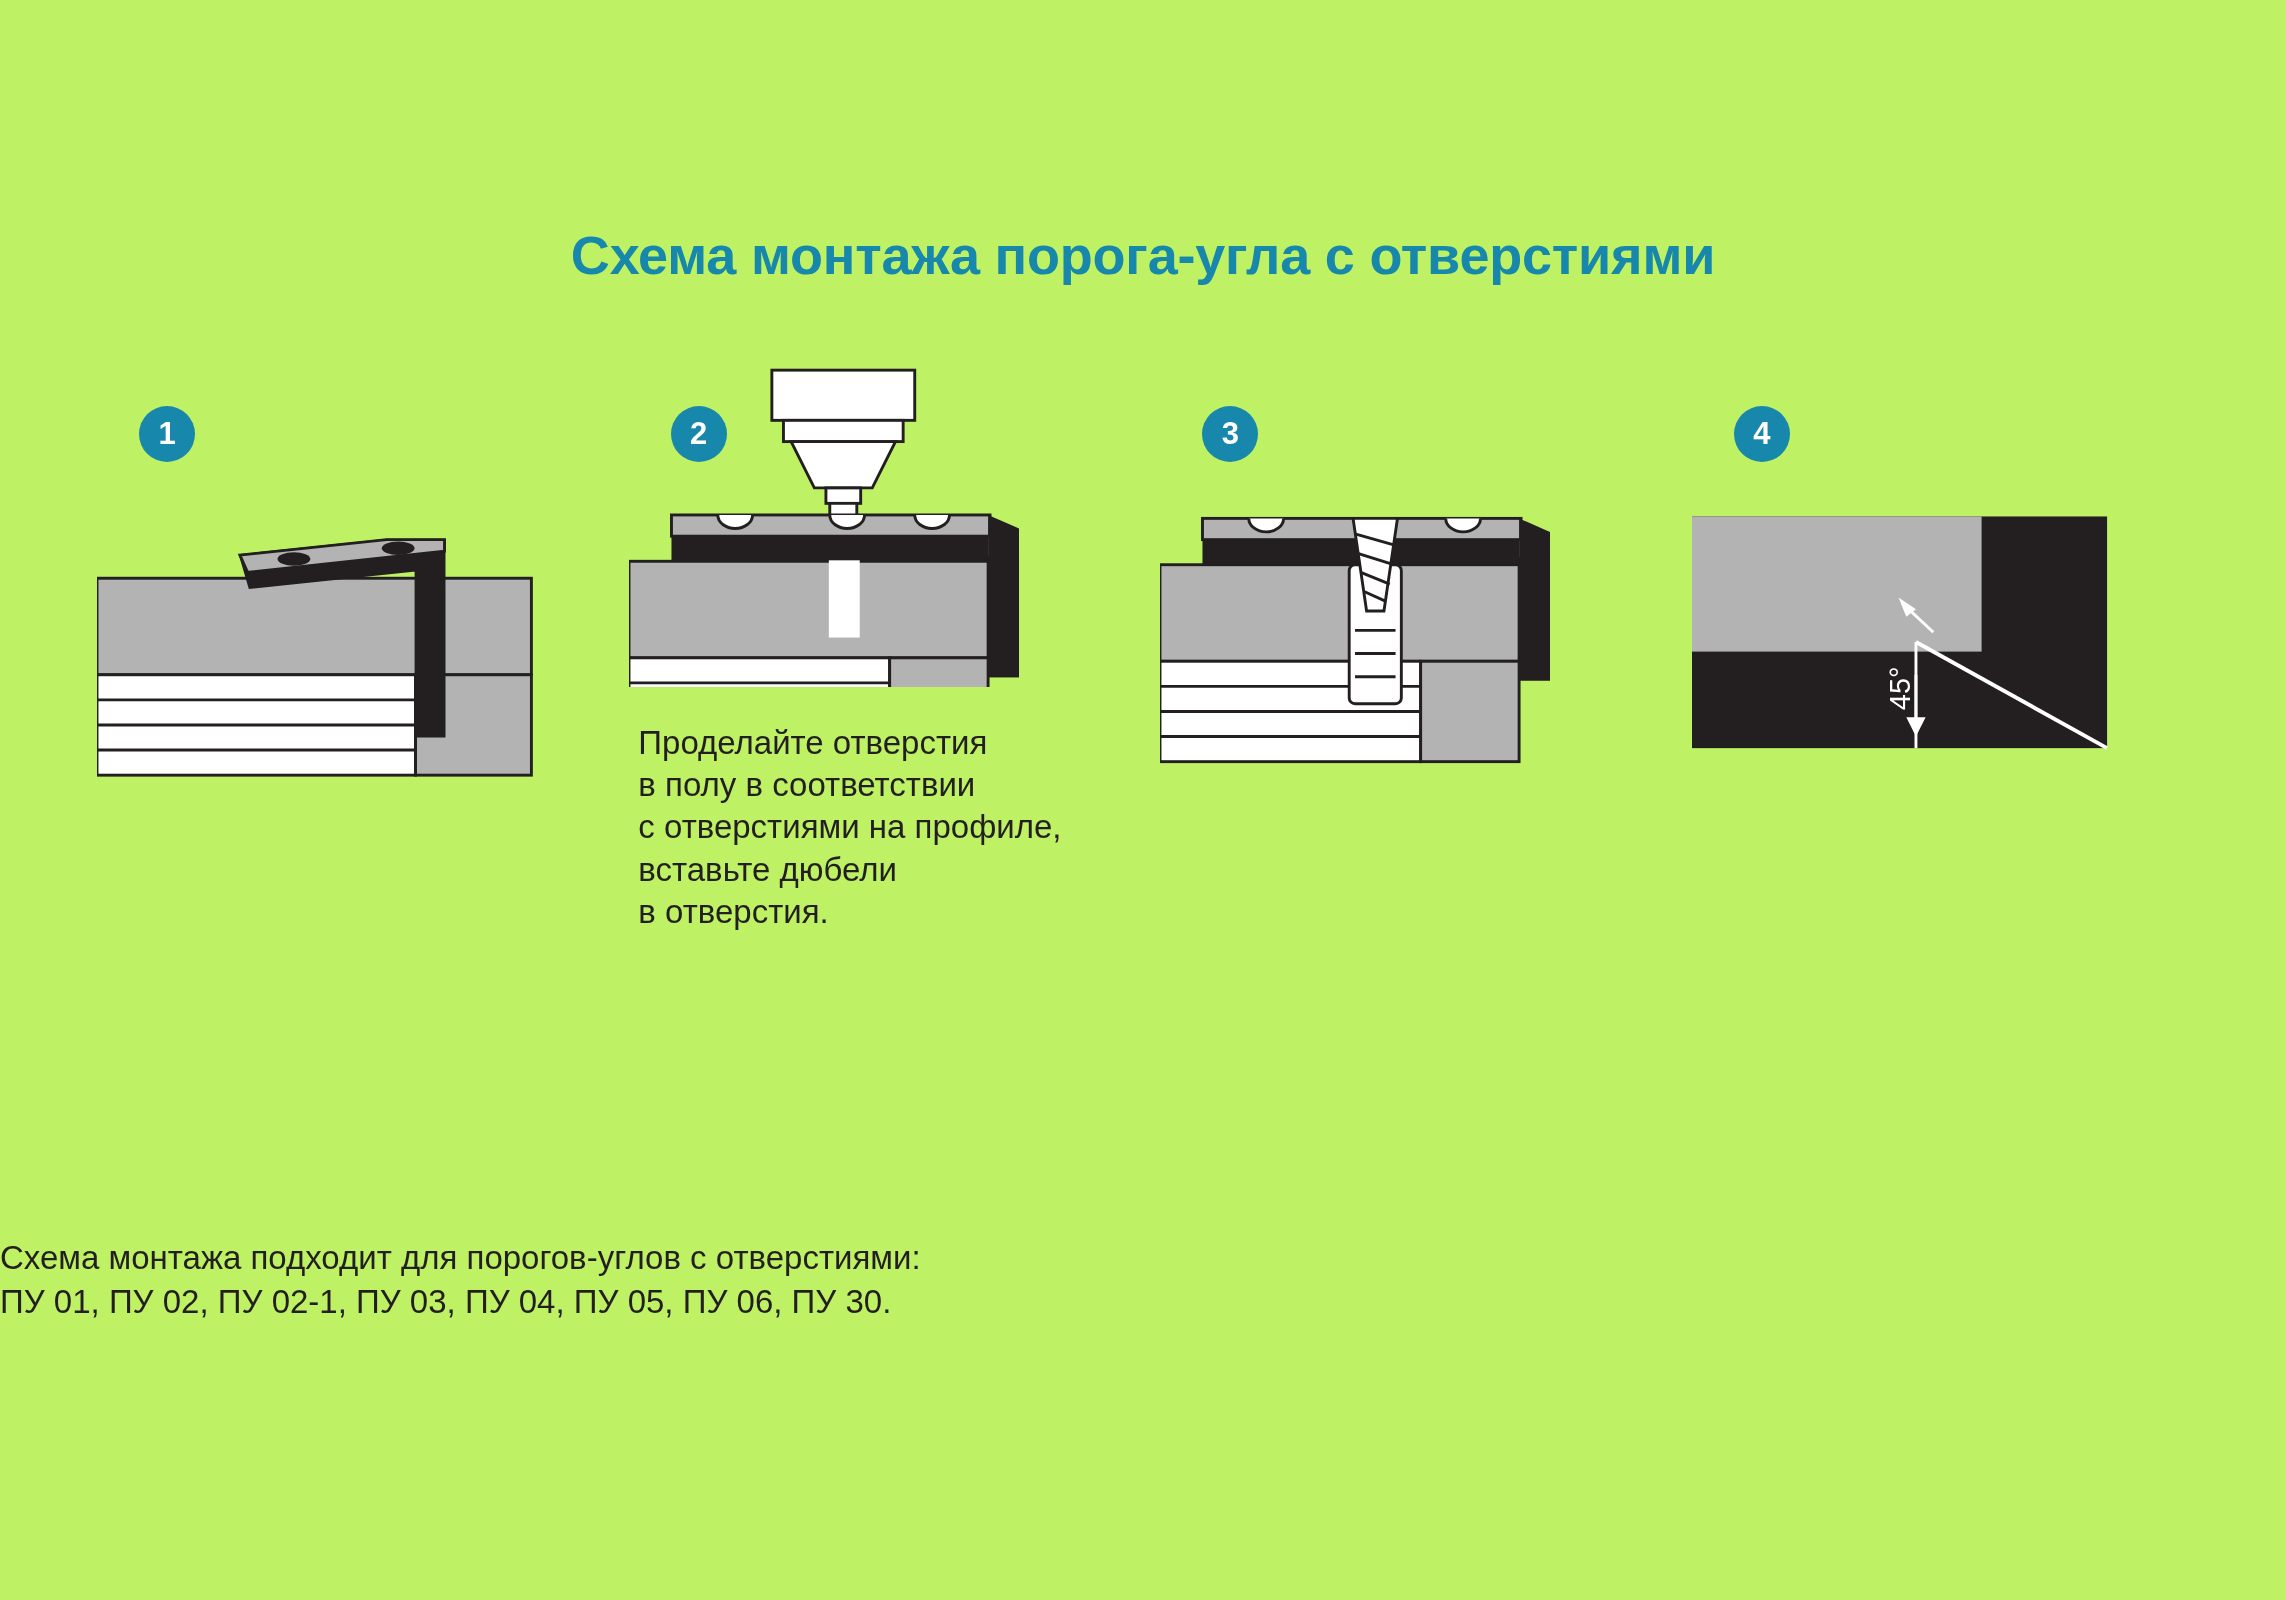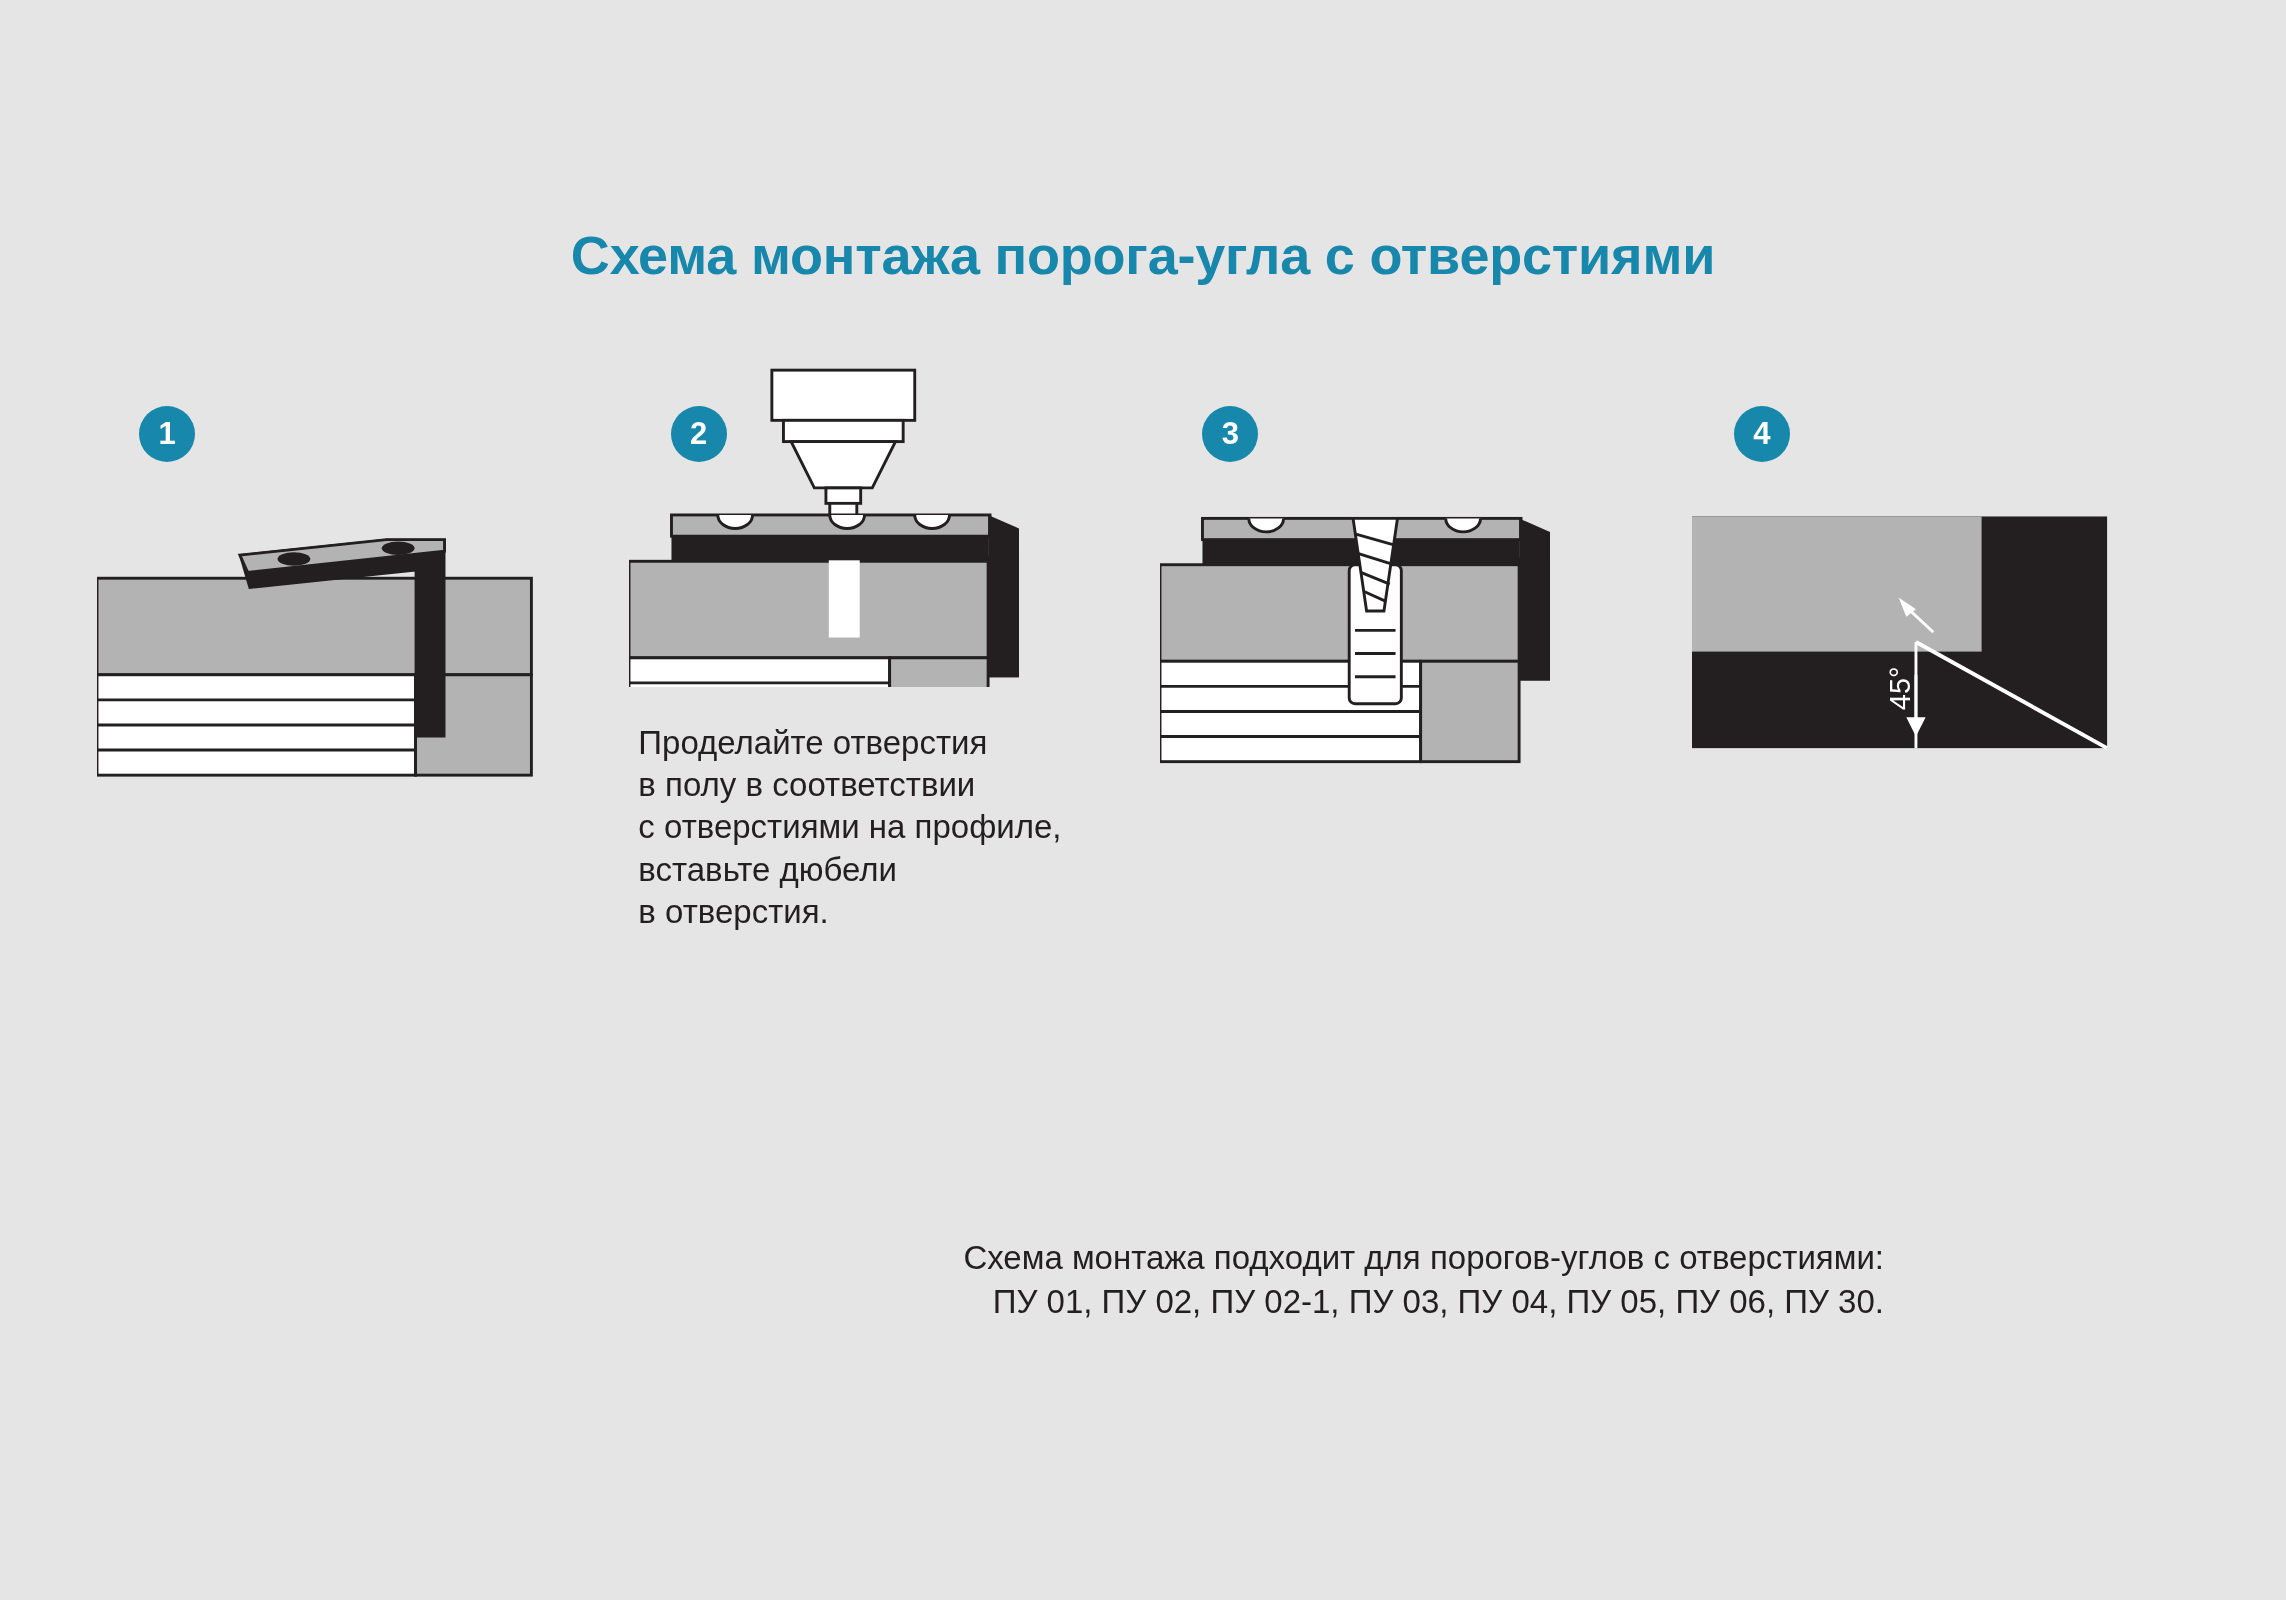--- a/index.html
+++ b/index.html
@@ -11,21 +11,21 @@
     width: 2286px;
     height: 1601px;
     font-family: "Liberation Sans", sans-serif;
     color: #222222;
     overflow: hidden;
   }
   .page {
     position: relative;
     width: 2286px;
     height: 1601px;
-    background: #e5e5e5;
+    background: #bef264;
   }
 
   .title {
     position: absolute;
     top: 224px;
     left: 0;
     width: 2286px;
     text-align: center;
     font-size: 54px;
     font-weight: bold;
@@ -75,21 +75,21 @@
     color: #231f20;
     white-space: pre-line;
     padding: 0 9.7px;
   }
 
   .footer {
     position: absolute;
     top: 1236px;
     left: 0;
     width: 1884px;
-    text-align: right;
+    text-align: left;
     font-size: 33px;
     line-height: 1.33;
     color: #231f20;
     white-space: pre-line;
   }
 
   svg { display: block; }
 </style>
 </head>
 <body>

